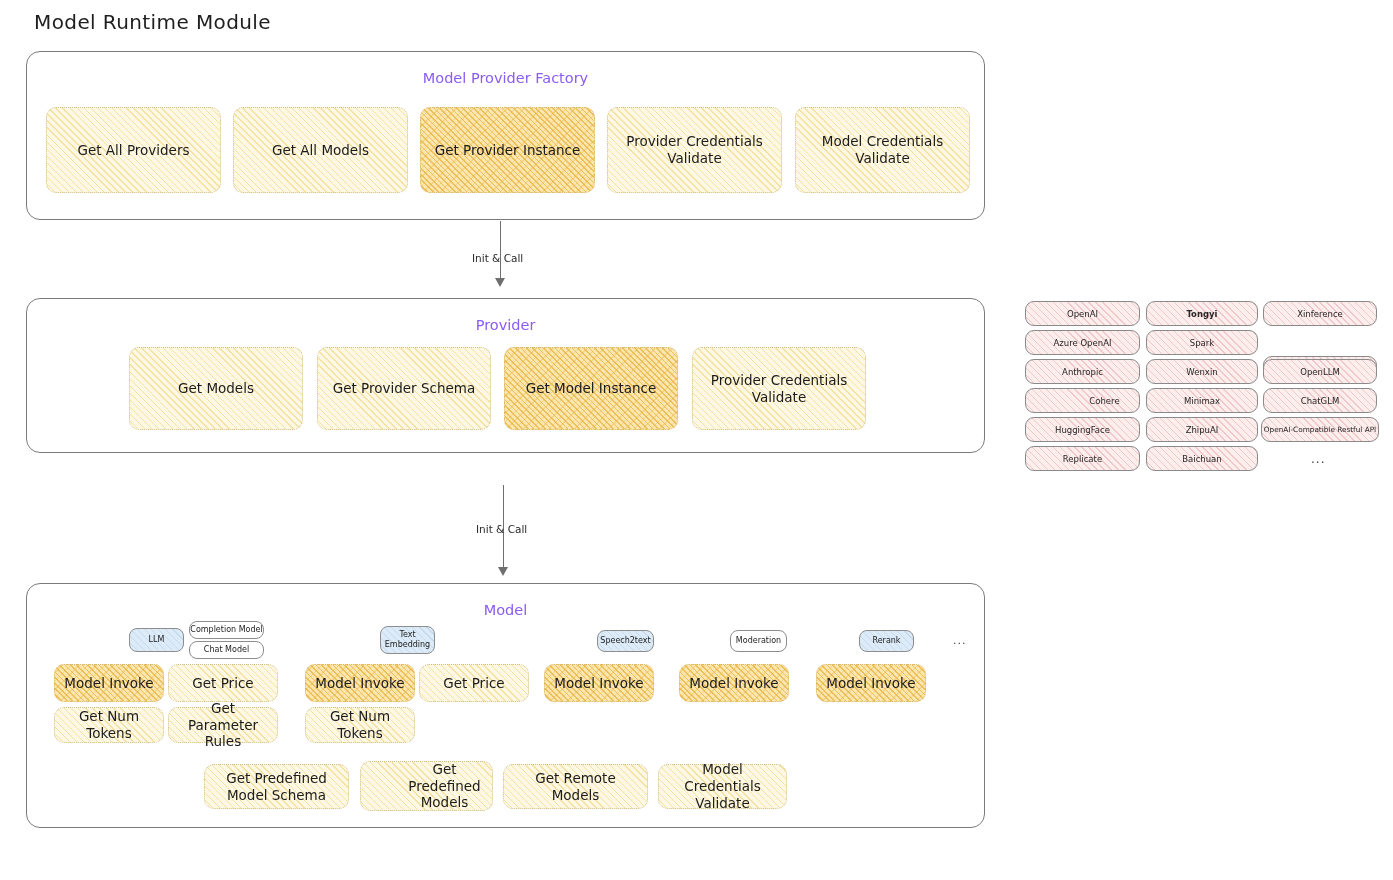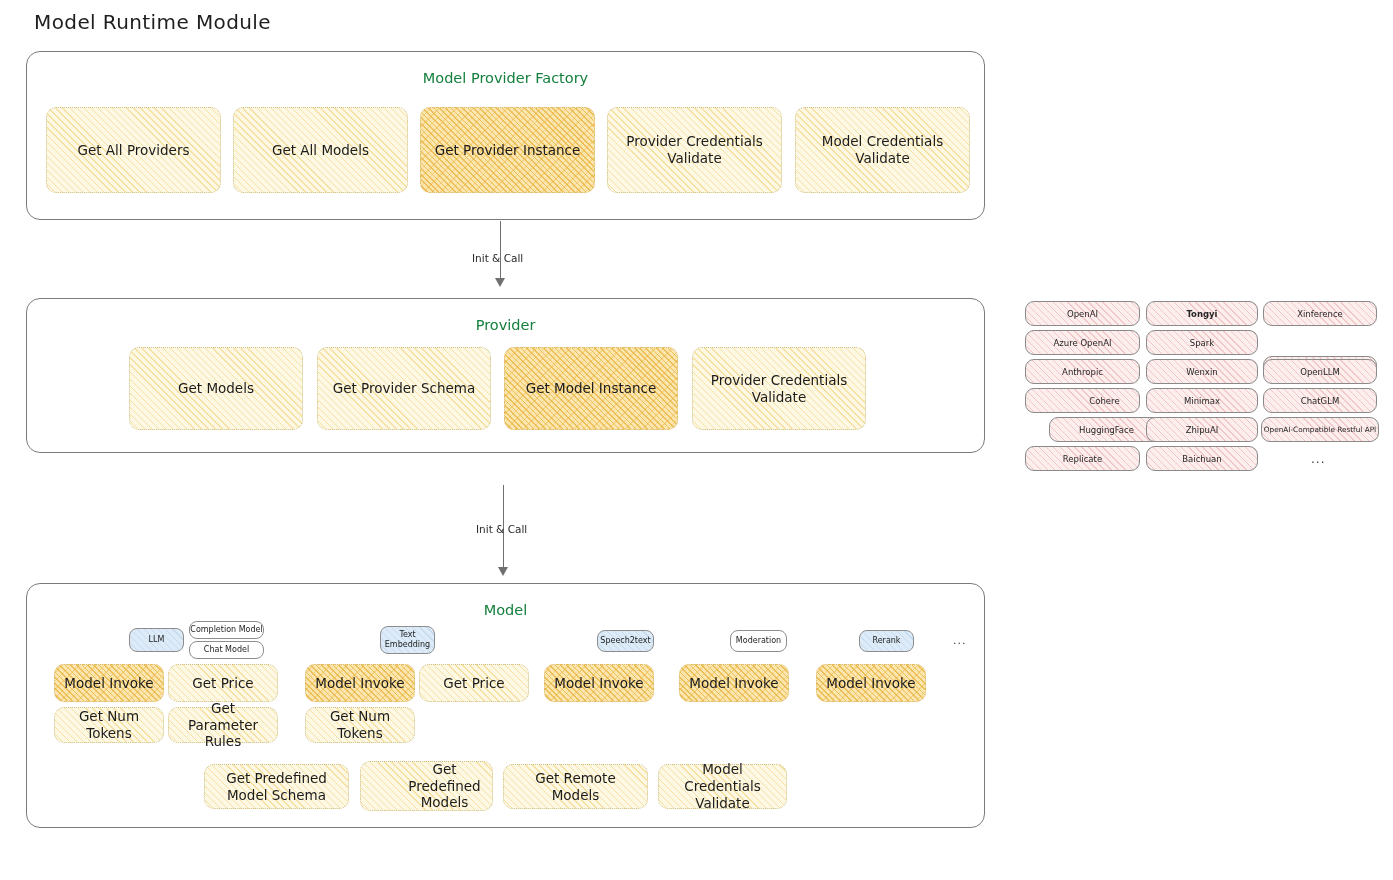--- a/index.html
+++ b/index.html
@@ -32,21 +32,21 @@
     border: 1.3px solid #9a9a9a;
     border-radius: 14px;
     background: #ffffff;
     z-index: -1;
   }
   .panel-stack::before { top: 8px;  bottom: -8px; }
   .panel-stack::after  { top: 16px; bottom: -16px; border-color: #b0b0b0; }
 
   .panel-title {
     position: absolute; left: 0; right: 0; top: 18px;
-    text-align: center; font-size: 14.5px; color: #15803d;
+    text-align: center; font-size: 14.5px; color: #8b5cf6;
   }
 
   
   .node {
     position: absolute;
     display: flex; align-items: center; justify-content: center;
     text-align: center;
     border-radius: 10px;
     font-size: 13.5px; color: #1b1b1b;
     line-height: 1.25;
@@ -141,21 +141,21 @@
     <div class="node light" style="left:102px; top:48px; width:174px; height:83px;">Get Models</div>
     <div class="node strong" style="left:477px; top:48px; width:174px; height:83px;">Get Model Instance</div>
     <div class="node light" style="left:665px; top:48px; width:174px; height:83px;">Provider Credentials Validate</div>
   </div>
 
   <div>
     <div class="tag" style="left:1025px; top:301px; width:115px; height:25px;">OpenAI</div>
     <div class="tag" style="left:1025px; top:330px; width:115px; height:25px;">Azure OpenAI</div>
     <div class="tag" style="left:1025px; top:359px; width:115px; height:25px;">Anthropic</div>
     <div class="tag" style="left:1025px; top:388px; width:115px; height:25px;padding-left:44px;">Cohere</div>
-    <div class="tag" style="left:1025px; top:417px; width:115px; height:25px;margin-left:24px;">HuggingFace</div>
+    <div class="tag" style="left:1025px; top:417px; width:115px; height:25px;">HuggingFace</div>
     <div class="tag" style="left:1025px; top:446px; width:115px; height:25px;">Replicate</div>
 
     <div class="tag" style="left:1146px; top:301px; width:112px; height:25px;font-weight:bold;">Tongyi</div>
     <div class="tag" style="left:1146px; top:330px; width:112px; height:25px;">Spark</div>
     <div class="tag" style="left:1146px; top:359px; width:112px; height:25px;">Wenxin</div>
     <div class="tag" style="left:1146px; top:388px; width:112px; height:25px;">Minimax</div>
     <div class="tag" style="left:1146px; top:417px; width:112px; height:25px;">ZhipuAI</div>
     <div class="tag" style="left:1146px; top:446px; width:112px; height:25px;">Baichuan</div>
 
     <div class="tag" style="left:1263px; top:301px; width:114px; height:25px;">Xinference</div>

